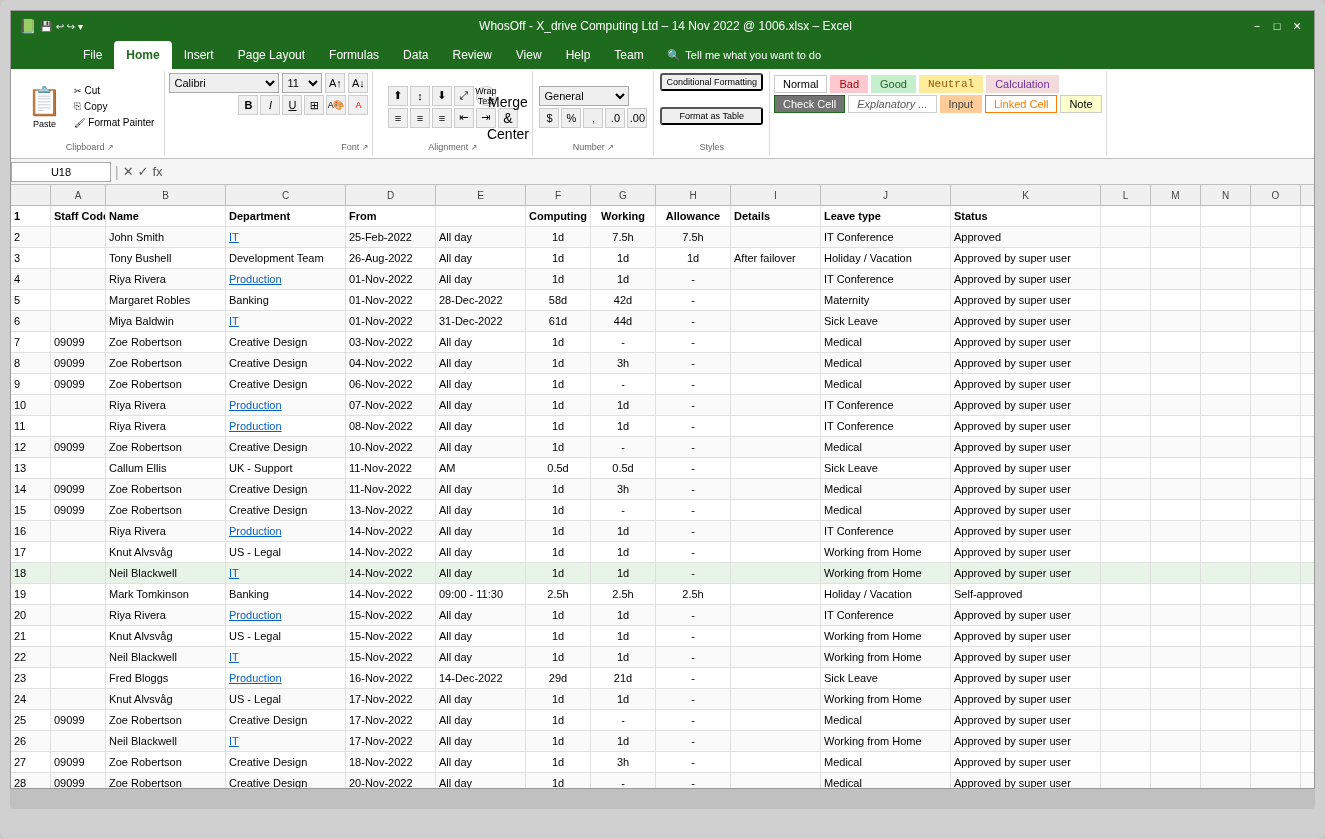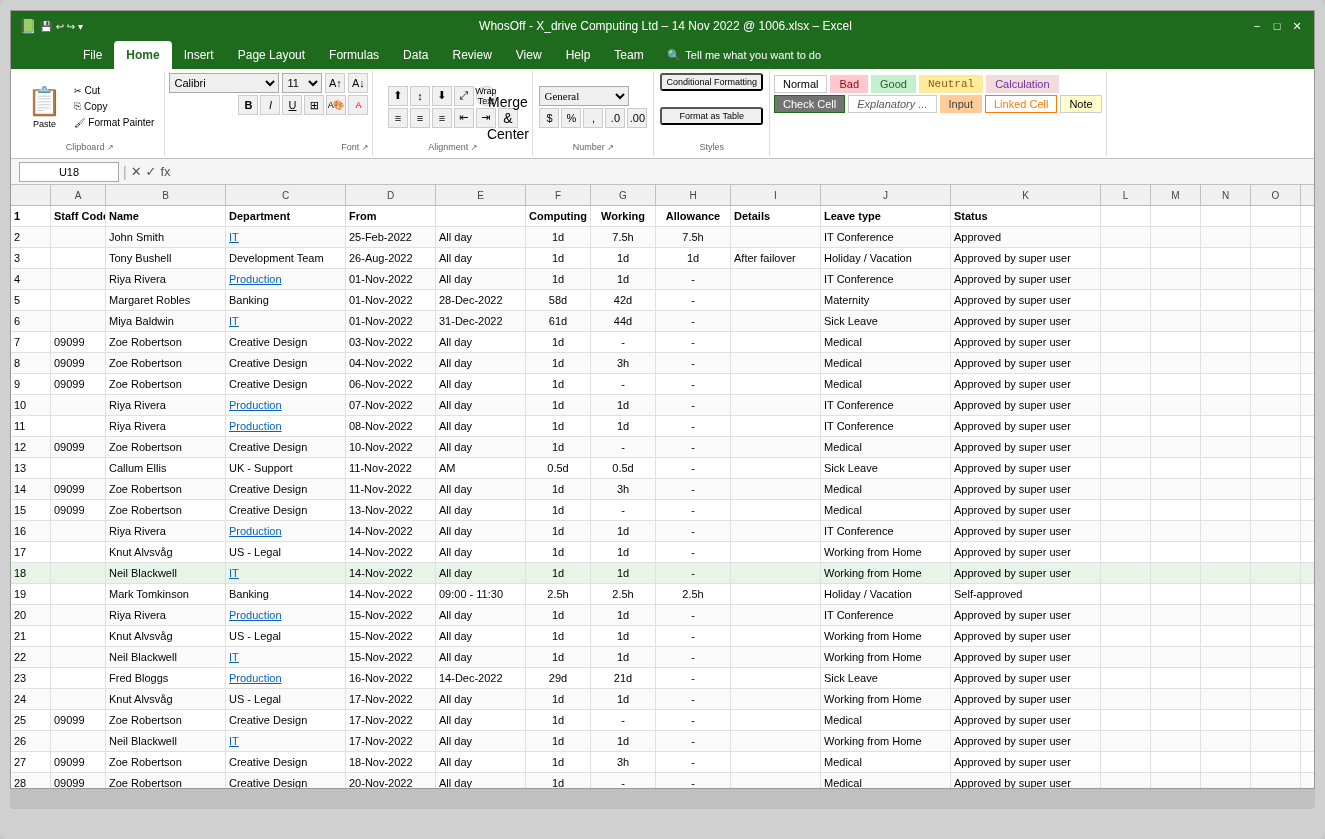--- a/index.html
+++ b/index.html
@@ -193,21 +193,21 @@
     .style-explanatory { background: #fff; color: #595959; border-color: #ccc; font-style: italic; }
     .style-input { background: #ffcc99; color: #3f3f3f; border-color: #ffcc99; }
     .style-linked-cell { background: #fff; color: #fa7d00; border-color: #fa7d00; }
     .style-note { background: #ffffcc; color: #000; border-color: #ccc; }
     
     .formula-bar {
       display: flex;
       align-items: center;
       border-bottom: 1px solid #c0c0c0;
       height: 26px;
-      padding: 0 8px;
+      padding: 0 0;
       gap: 4px;
       background: #f5f5f5;
     }
     .name-box {
       width: 100px;
       height: 20px;
       border: 1px solid #aaa;
       font-size: 11px;
       padding: 0 4px;
       text-align: center;
@@ -428,21 +428,21 @@
               <button class="font-btn" style="font-size:14px;">Merge &amp; Center</button>
             </div>
           </div>
         </div>
         <div class="ribbon-group-label">Alignment <span style="font-size:8px;">↗</span></div>
       </div>
 
       <div class="ribbon-group" style="min-width:100px;">
         <div class="ribbon-group-content">
           <div style="display:flex;flex-direction:column;gap:2px;">
-            <select style="width:90px;height:20px;font-size:11px;border:1px solid #aaa;font-family:Liberation Serif, serif;">
+            <select style="width:90px;height:20px;font-size:11px;border:1px solid #aaa;">
               <option>General</option>
             </select>
             <div style="display:flex;gap:2px;font-size:9px;">
               <button class="font-btn">$</button>
               <button class="font-btn">%</button>
               <button class="font-btn">,</button>
               <button class="font-btn">.0</button>
               <button class="font-btn">.00</button>
             </div>
           </div>

